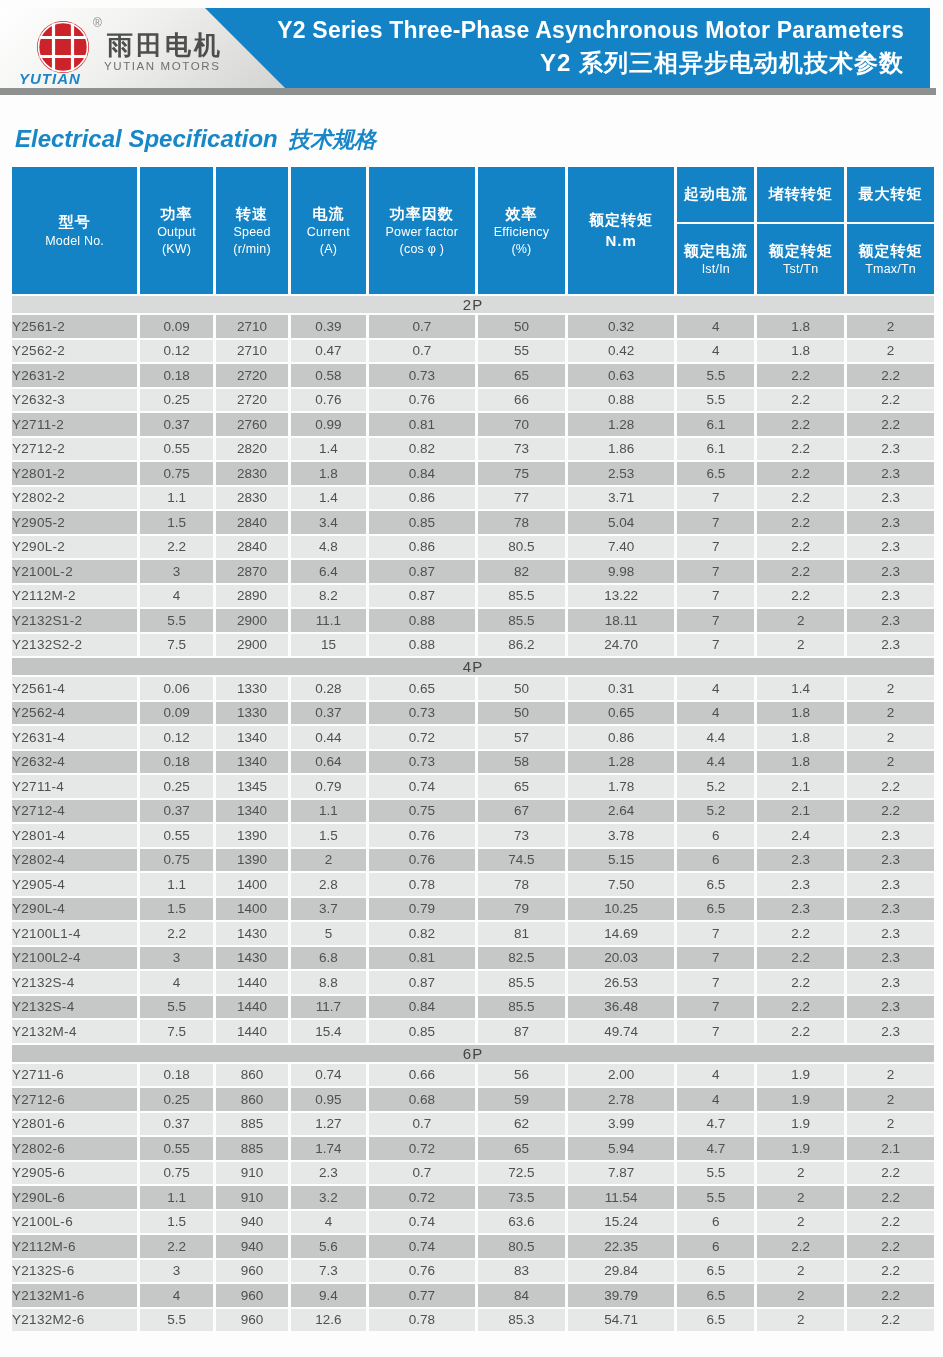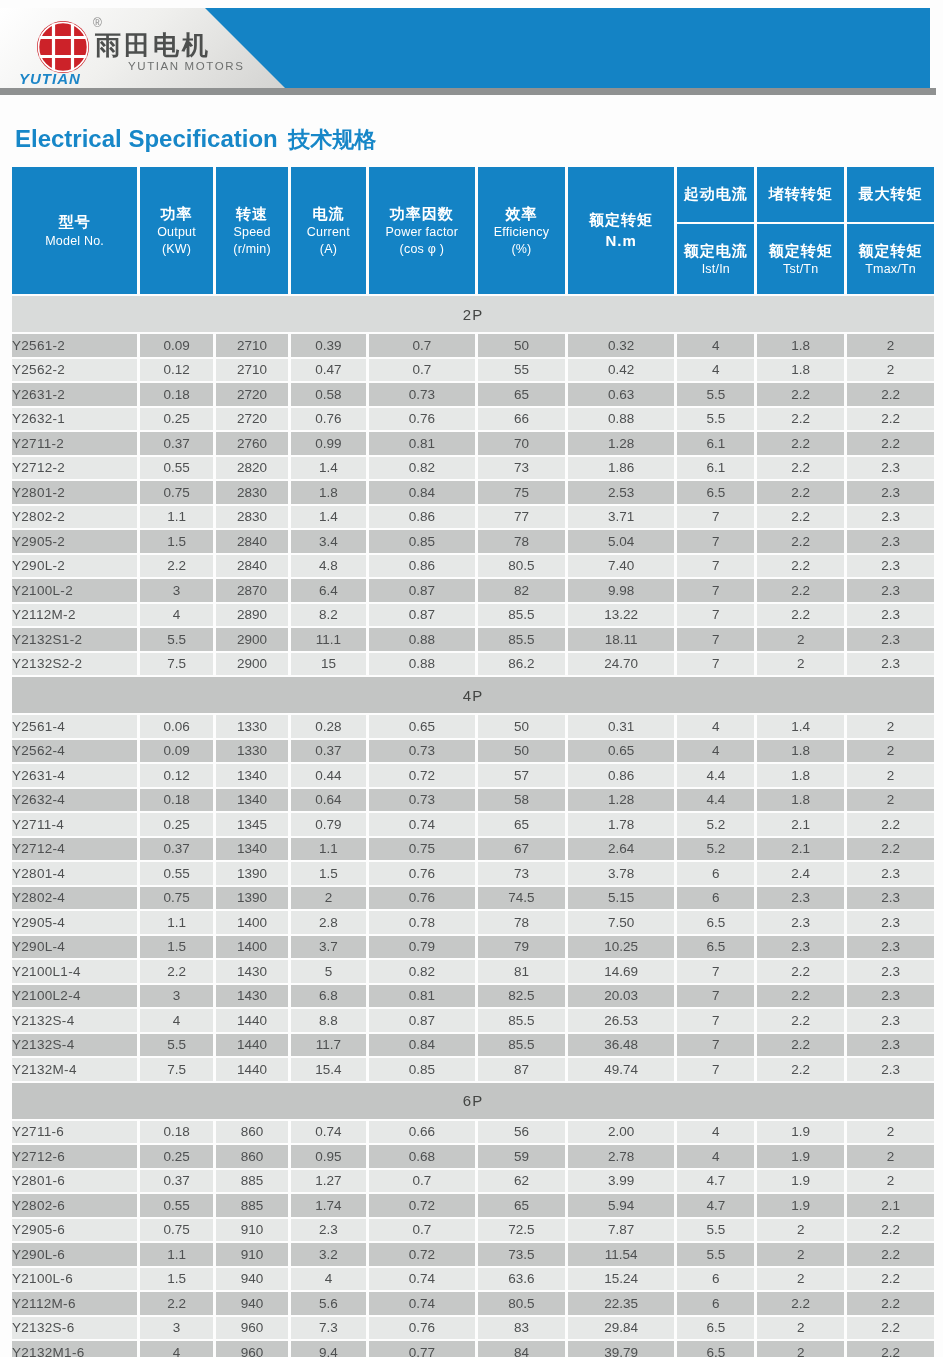--- a/index.html
+++ b/index.html
@@ -6,41 +6,41 @@
   body { background:#ffffff; font-family:"Liberation Sans","DejaVu Sans",sans-serif; }
   .page { position:relative; width:943px; height:1357px; background:#fdfdfd; overflow:hidden; }
 
   
   .banner { position:relative; width:930px; height:80px; margin-top:8px; background:#1483c5; }
   .logo-panel { position:absolute; left:0; top:0; width:285px; height:100%;
     background:linear-gradient(135deg,#ffffff 0%,#f0f0ee 45%,#d3d3d1 100%);
     clip-path:polygon(0 0,205px 0,285px 100%,0 100%); }
   .logo-mark { position:absolute; left:36px; top:12px; }
   .reg-mark { position:absolute; left:93px; top:8px; font-size:12px; color:#8a8a8a; }
-  .logo-zh { position:absolute; left:95px; top:20px; font-size:26px; font-weight:bold; color:#4d4f4e; letter-spacing:3px; white-space:nowrap; }
-  .logo-en { position:absolute; left:104px; top:52px; font-size:11.5px; color:#6e706f; letter-spacing:1.6px; white-space:nowrap;margin-left:24px; }
+  .logo-zh { position:absolute; left:107px; top:20px; font-size:26px; font-weight:bold; color:#4d4f4e; letter-spacing:3px; white-space:nowrap; }
+  .logo-en { position:absolute; left:104px; top:52px; font-size:11.5px; color:#6e706f; letter-spacing:1.6px; white-space:nowrap; }
   .logo-brand { position:absolute; left:19px; top:62px; font-size:15px; font-weight:bold; font-style:italic; color:#1d86c8; letter-spacing:1px; }
   .banner-text { position:absolute; right:26px; top:50%; transform:translateY(-50%); text-align:right; color:#ffffff; }
   .banner-line1 { font-size:23px; font-weight:bold; letter-spacing:0.2px; white-space:nowrap; }
   .banner-line2 { font-size:24px; font-weight:bold; letter-spacing:1px; margin-top:3px; white-space:nowrap; }
   .header-strip { width:936px; height:7px; background:#8f9191; }
 
   
-  .section-title { margin:30px 0 10px 15px; color:#1787c8; font-weight:bold; }
+  .section-title { margin:30px 0 10px 15px; color:#1787c8; font-weight:bold;font-style:italic; }
   .section-title .en { font-size:24px; }
   .section-title .zh { font-size:22px; margin-left:6px; }
 
   
   table.spec { width:928px; margin-left:9px; border-collapse:separate; border-spacing:3px 2px; table-layout:fixed; }
   thead th { background:#1483c5; color:#ffffff; font-weight:normal; vertical-align:middle; padding:2px 0; }
   thead .zh { font-size:15px; font-weight:bold; letter-spacing:1px; line-height:1.35; }
   thead .en { font-size:12.5px; line-height:1.3; letter-spacing:0.2px; }
   thead tr.top-row th { height:55px; }
   thead tr.bottom-row th { height:70px; }
-  td.band { height:36px; text-align:center; font-size:15px; color:#434543; letter-spacing:1px; }
+  td.band { height:17px; text-align:center; font-size:15px; color:#434543; letter-spacing:1px; }
   td.band.band-light { background:#d9dbda; }
   td.band.band-dark { background:#c3c5c4; }
   tbody td { height:22.5px; font-size:13.5px; color:#4e5051; text-align:center; vertical-align:middle; }
   tbody tr.shade-dark td { background:#c6c8c7; }
   tbody tr.shade-light td { background:#e6e8e7; }
   tbody td.model { text-align:left; letter-spacing:0.3px; }
 </style>
 </head>
 <body>
 
@@ -55,20 +55,24 @@
           <line x1="36.5" y1="3.5" x2="36.5" y2="50.5"></line>
           <line x1="3.5" y1="17.5" x2="50.5" y2="17.5"></line>
           <line x1="3.5" y1="36.5" x2="50.5" y2="36.5"></line>
         </g>
         <circle cx="27" cy="27" r="24.5" fill="none" stroke="#ffffff" stroke-width="1.6"></circle>
       </svg>
       <span class="reg-mark">®</span>
       <div class="logo-zh">雨田电机</div>
       <div class="logo-en">YUTIAN MOTORS</div>
       <div class="logo-brand">YUTIAN</div>
+    </div>
+    <div class="banner-text">
+      <div class="banner-line1">Y2 Series Three-Phase Asynchronous Motor Parameters</div>
+      <div class="banner-line2">Y2 系列三相异步电动机技术参数</div>
     </div>
   </div>
   <div class="header-strip"></div>
 
   <div class="section-title">
     <span class="en">Electrical Specification</span>
     <span class="zh">技术规格</span>
   </div>
 
   <table class="spec">
@@ -178,21 +182,21 @@
           <td>2720</td>
           <td>0.58</td>
           <td>0.73</td>
           <td>65</td>
           <td>0.63</td>
           <td>5.5</td>
           <td>2.2</td>
           <td>2.2</td>
         </tr>
         <tr class="shade-light">
-          <td class="model">Y2632-1</td>
+          <td class="model">Y2632-3</td>
           <td>0.25</td>
           <td>2720</td>
           <td>0.76</td>
           <td>0.76</td>
           <td>66</td>
           <td>0.88</td>
           <td>5.5</td>
           <td>2.2</td>
           <td>2.2</td>
         </tr>

